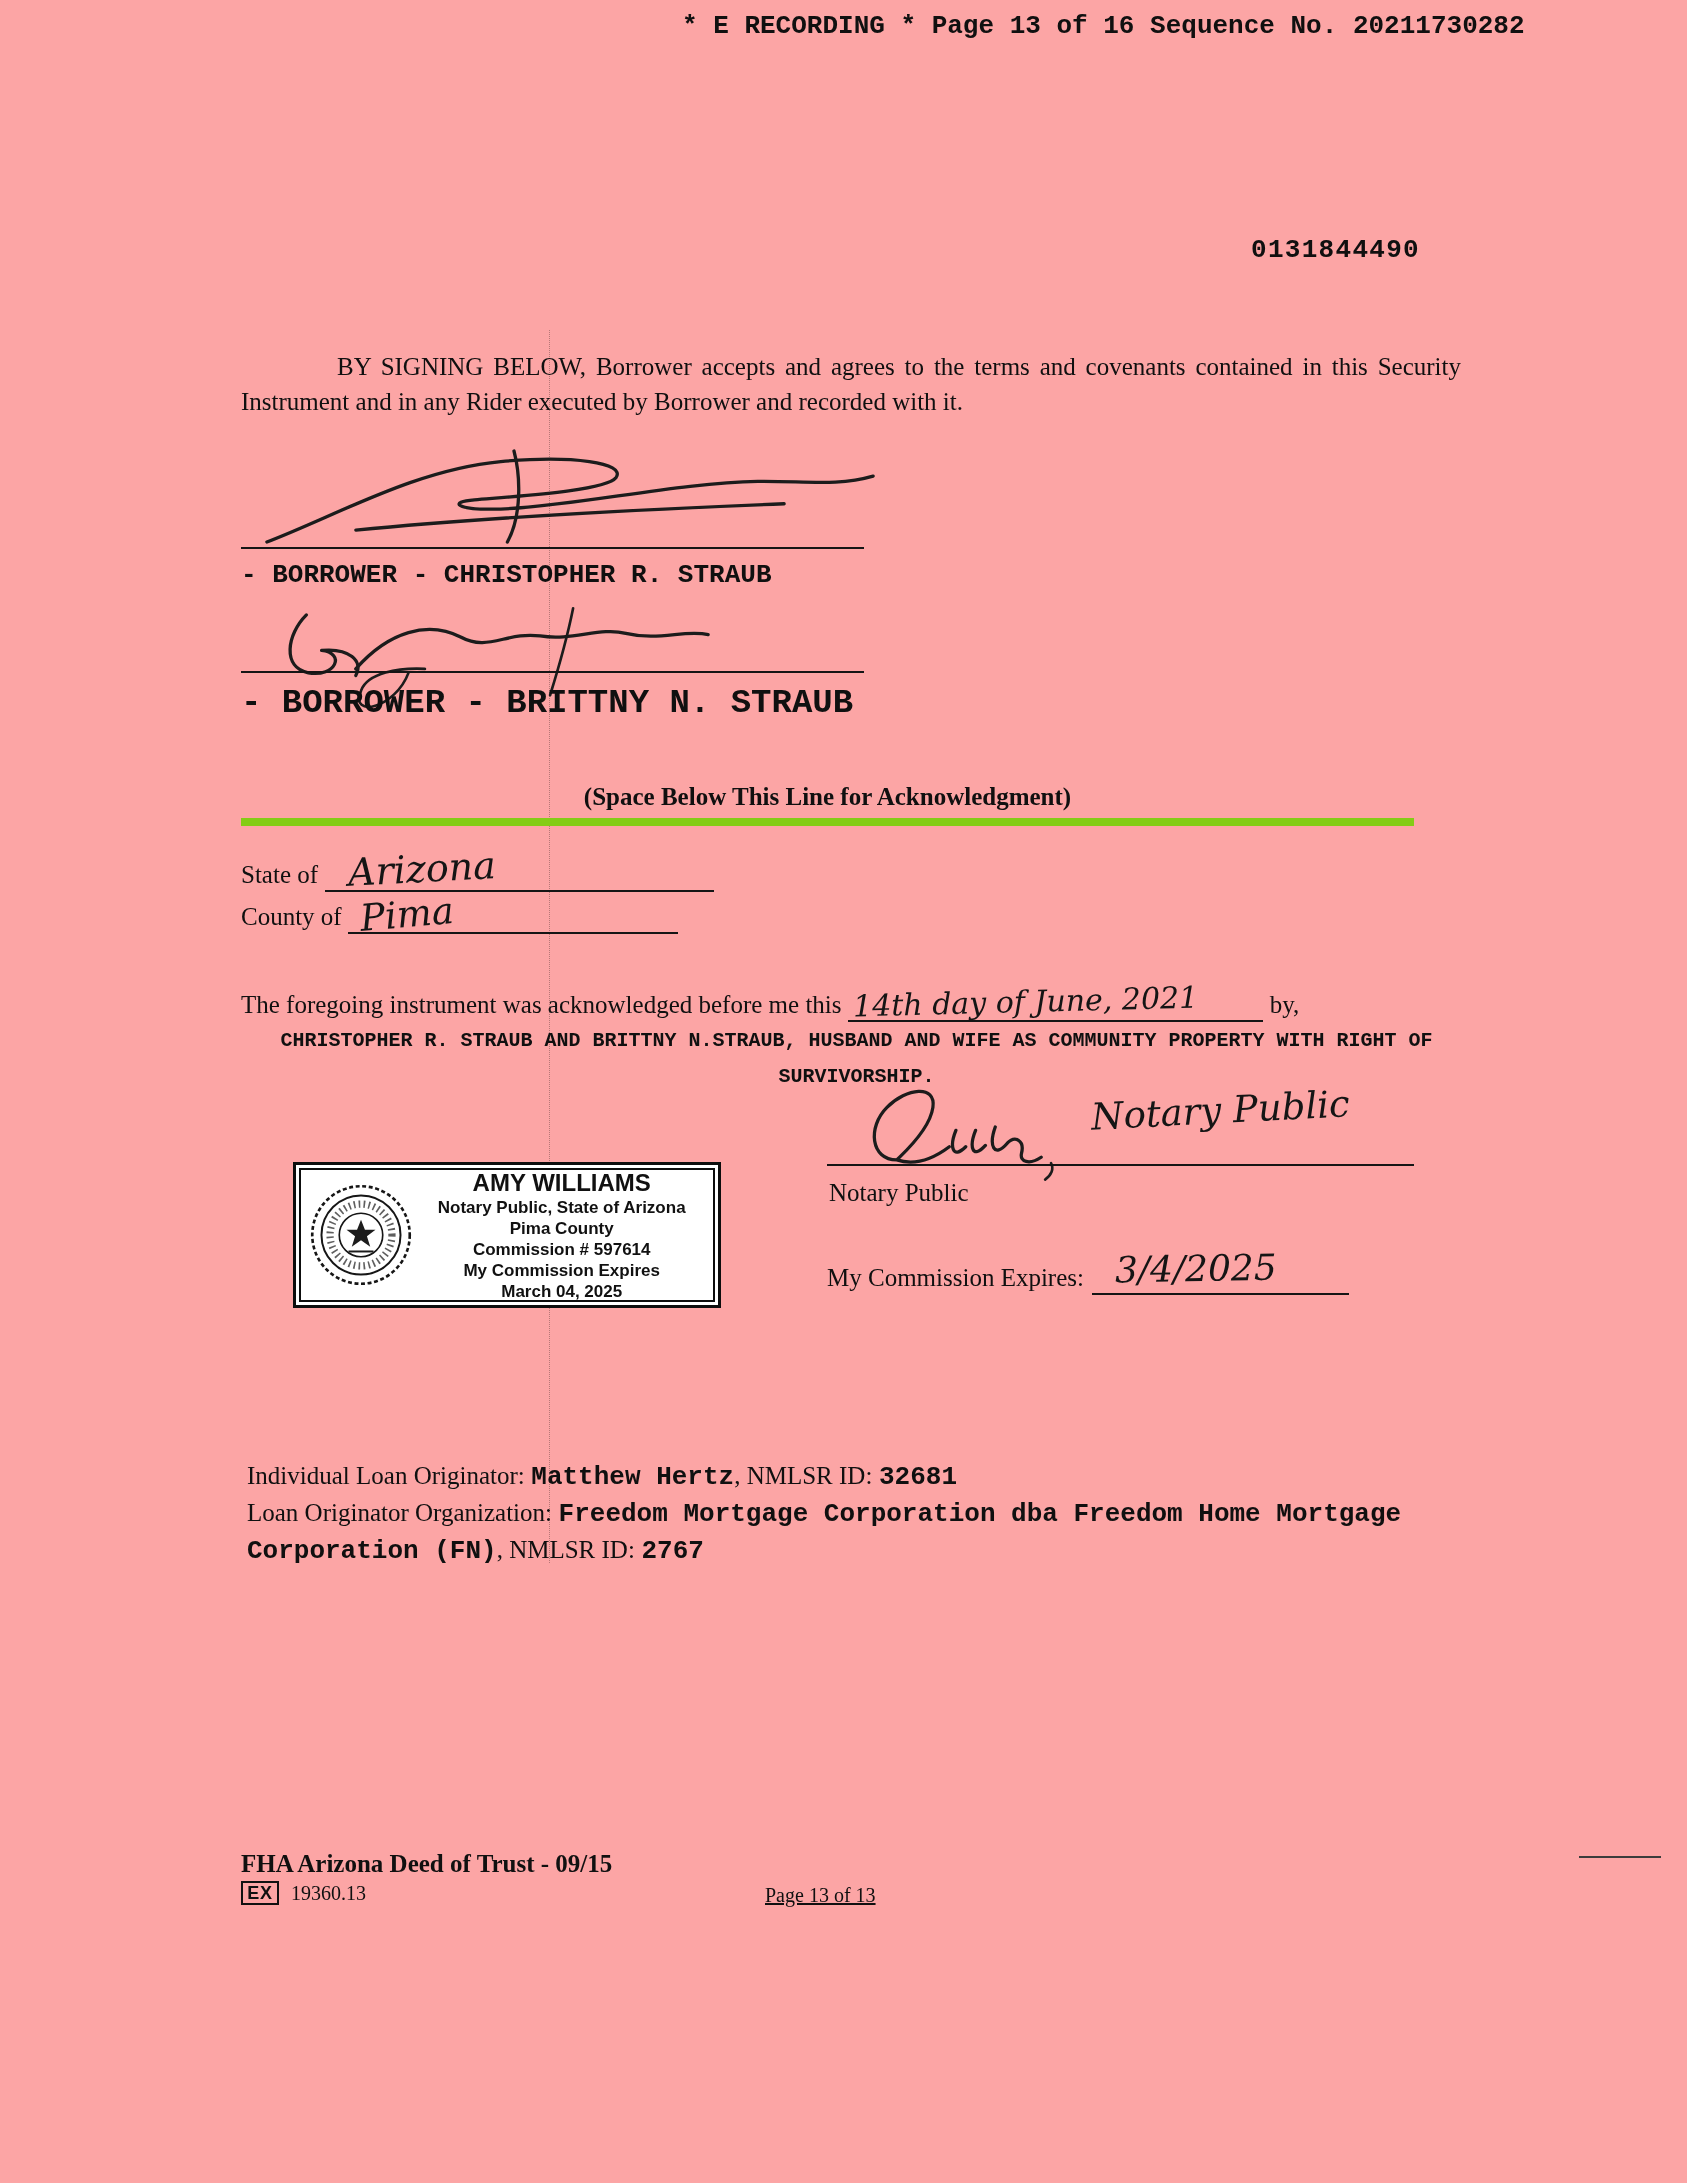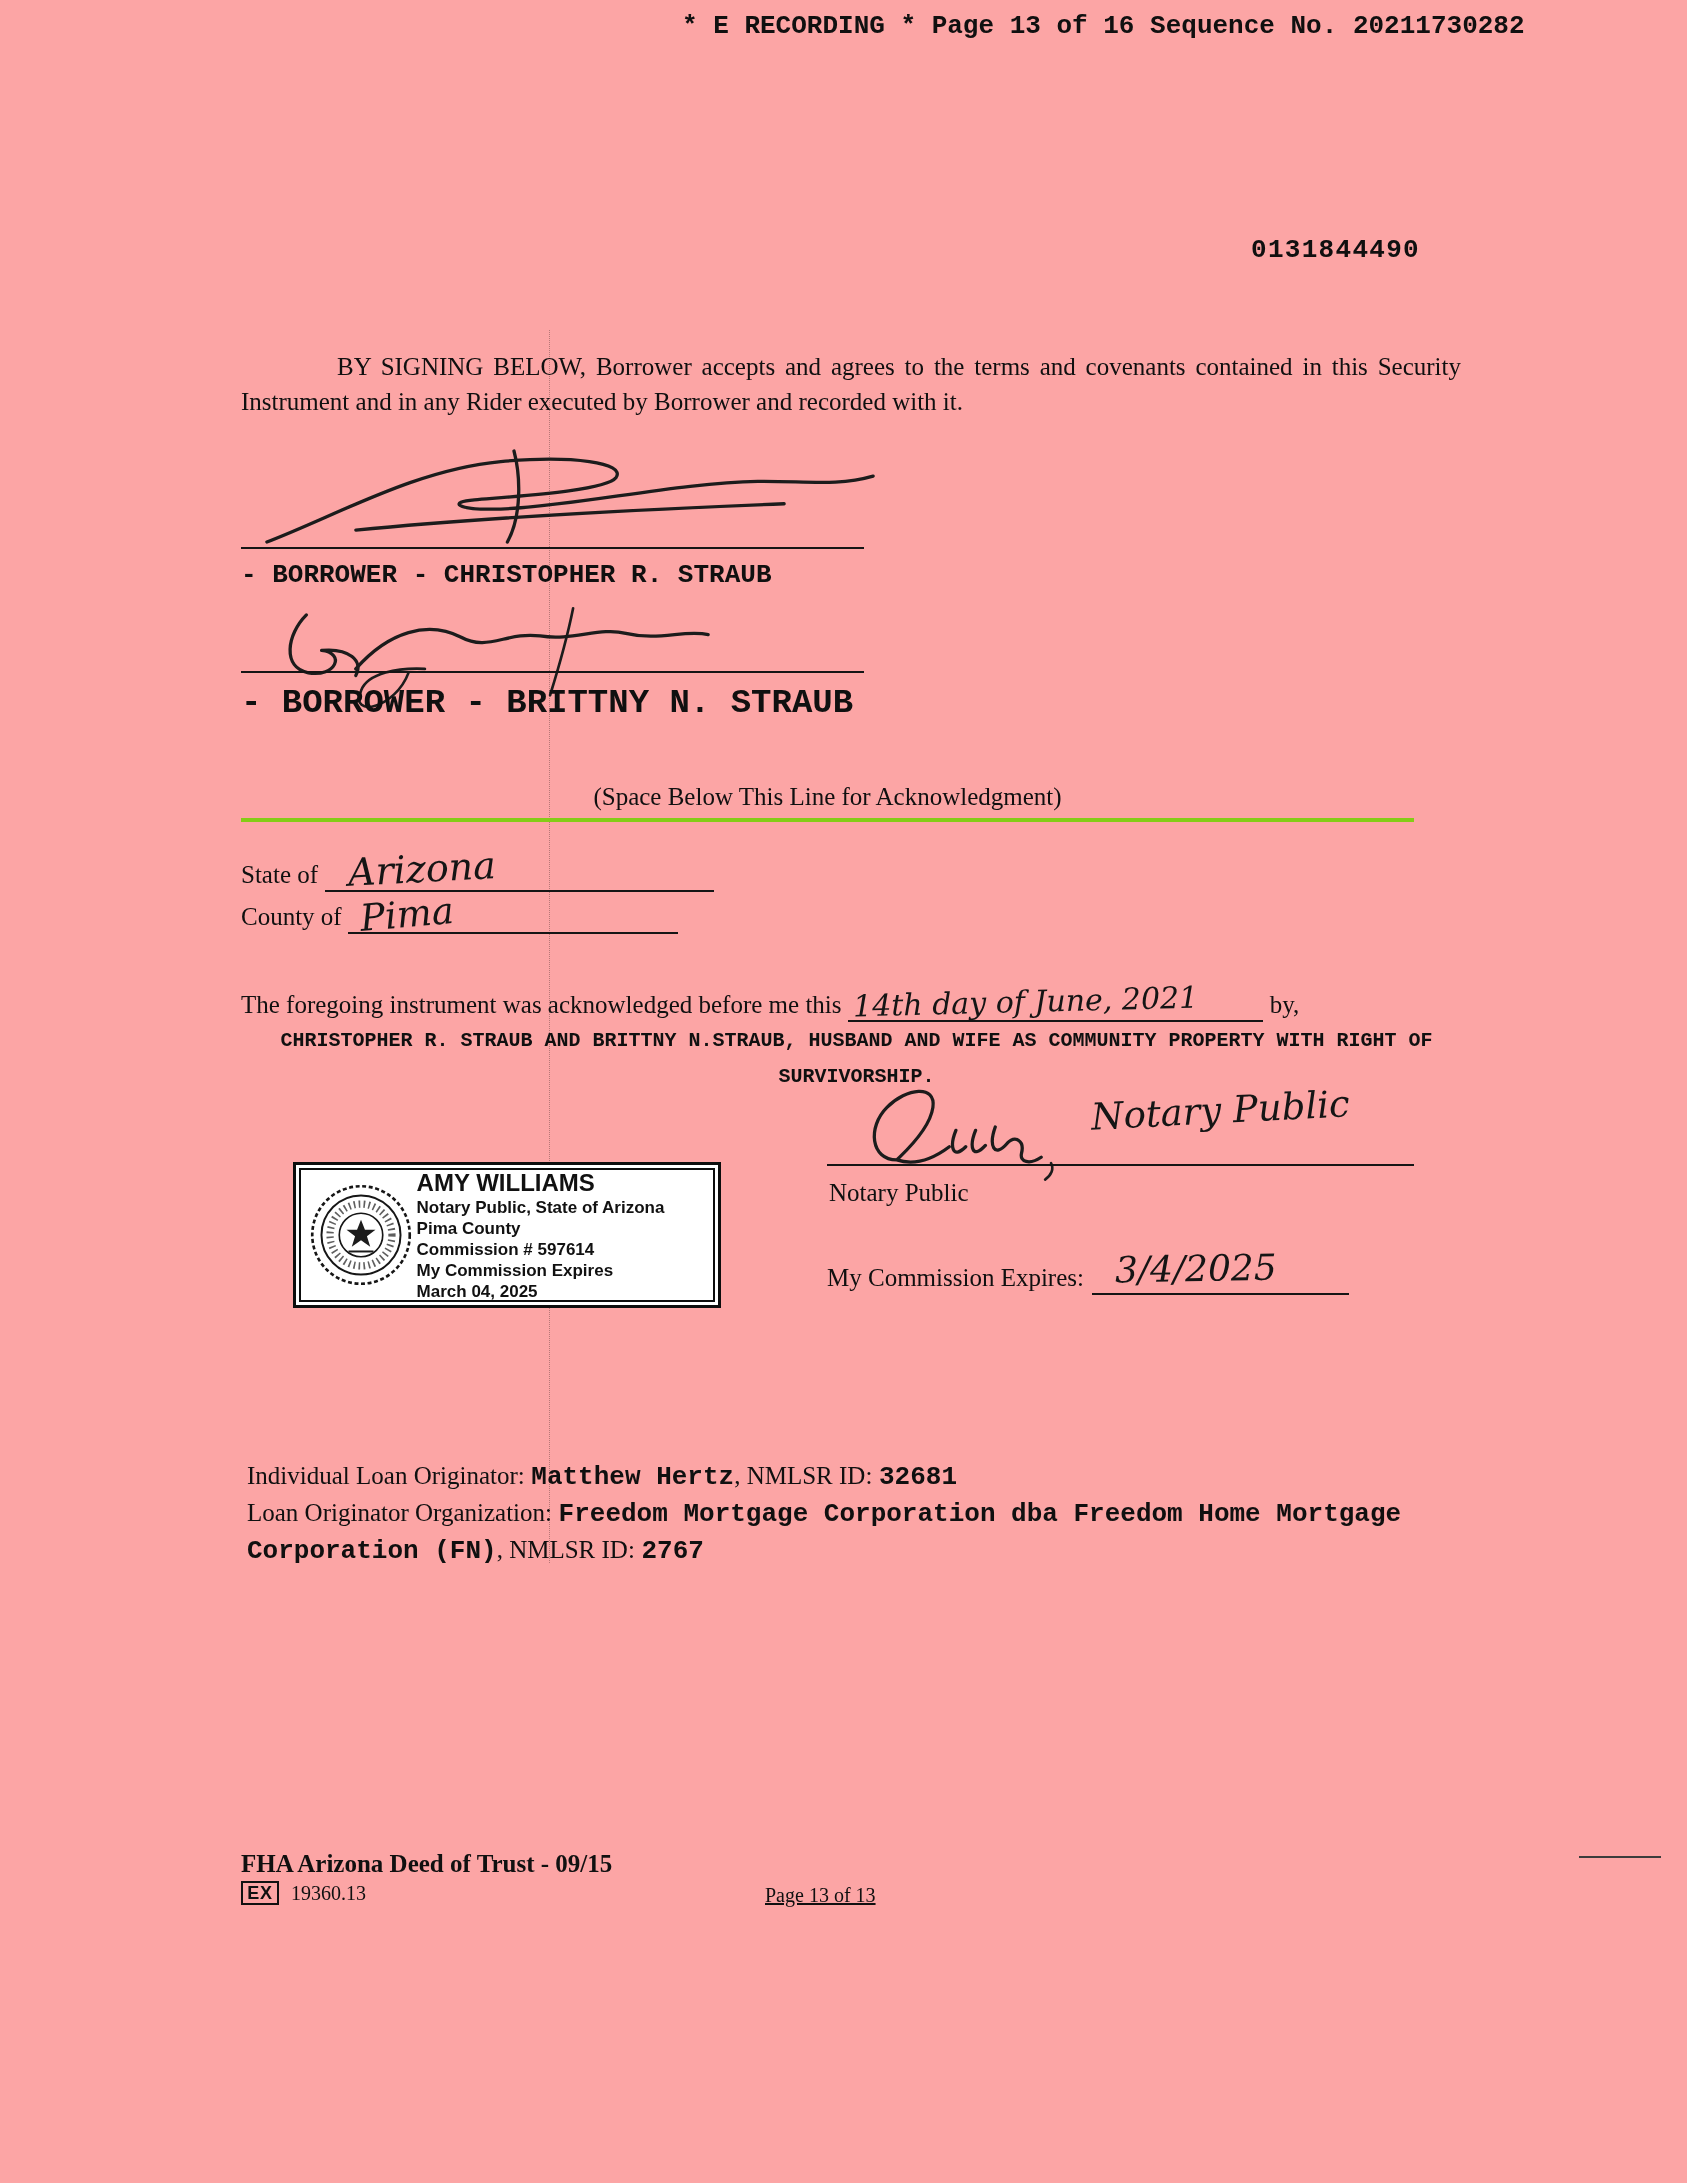--- a/index.html
+++ b/index.html
@@ -21,21 +21,21 @@
   
   .para { top:349px; left:241px; width:1220px; text-indent:96px; text-align:justify; }
   .sig1 { top:443px; left:257px; overflow:visible; }
   .sigline1 { top:547px; left:241px; width:623px; height:0; border-top:2px solid #151515; }
   .borrower1 { top:560px; left:241px; font-size:26px; }
   .sig2 { top:595px; left:257px; overflow:visible; }
   .sigline2 { top:671px; left:241px; width:623px; height:0; border-top:2px solid #151515; }
   .borrower2 { top:684px; left:241px; font-size:34px; }
 
   
-  .ackdiv { top:779px; left:241px; width:1173px; text-align:center; font-weight:400; padding-bottom:4px; border-bottom:4px solid #84cc16; }
+  .ackdiv { top:779px; left:241px; width:1173px; text-align:center; font-weight:700; padding-bottom:4px; border-bottom:8px solid #84cc16; }
   .staterow { top:857px; left:241px; }
   .countyrow { top:899px; left:241px; }
   .state-ul { width:389px; height:33px; margin-left:6.6px; }
   .county-ul { width:330px; height:33px; margin-left:6.6px; }
   .hand-state { position:absolute; left:23px; bottom:-6.6px; font-size:38px; transform:rotate(-3deg); }
   .hand-county { position:absolute; left:12px; bottom:-9.2px; font-size:37px; transform:rotate(-5deg); }
   .acksent { top:987px; left:241px; }
   .date-ul { width:415px; height:33px; margin:0 6.6px; }
   .hand-date { position:absolute; left:5.3px; bottom:-2.6px; font-size:30px; transform:rotate(-1.5deg); }
   .acknames { top:1023px; left:250px; width:1213px; font-size:20px; line-height:36px;text-align:center; }
@@ -45,21 +45,21 @@
   .hand-notary { top:1089px; left:1091px; font-size:37px; transform:rotate(-3deg); }
   .notaryline { top:1164px; left:827px; width:587px; height:0; border-top:2px solid #151515; }
   .notarylabel { top:1175px; left:829px; }
   .commrow { top:1260px; left:827px; }
   .comm-ul { width:257px; height:34px; margin-left:8px; }
   .hand-comm { position:absolute; left:23px; bottom:-1.3px; font-size:36px; transform:rotate(-1deg); }
 
   
   .stamp-outer { top:1162px; left:293px; width:428px; height:146px; border:3.3px solid #0d0d0d; padding:2.6px; background:#fff; }
   .stamp-inner { width:100%; height:100%; border:2px solid #0d0d0d; display:flex; align-items:center; padding:4px 6.6px 4px 4px; }
-  .stamp-text { flex:1; font-family:"Liberation Sans", sans-serif; font-weight:700; color:#111; }
+  .stamp-text { flex:1; text-align:center; font-family:"Liberation Sans", sans-serif; font-weight:700; color:#111; }
   .st-name { font-size:24px; line-height:28px; }
   .st-line { font-size:17px; line-height:21px; }
 
   
   .orig { top:1458px; left:247px; width:1239px; font-size:25px; line-height:36px; }
   .lbl-sp { margin-right:6.6px; }
 
   
   .foot-title { top:1846px; left:241px; font-weight:700; }
   .foot-row { top:1881px; left:241px; display:flex; align-items:center; }

